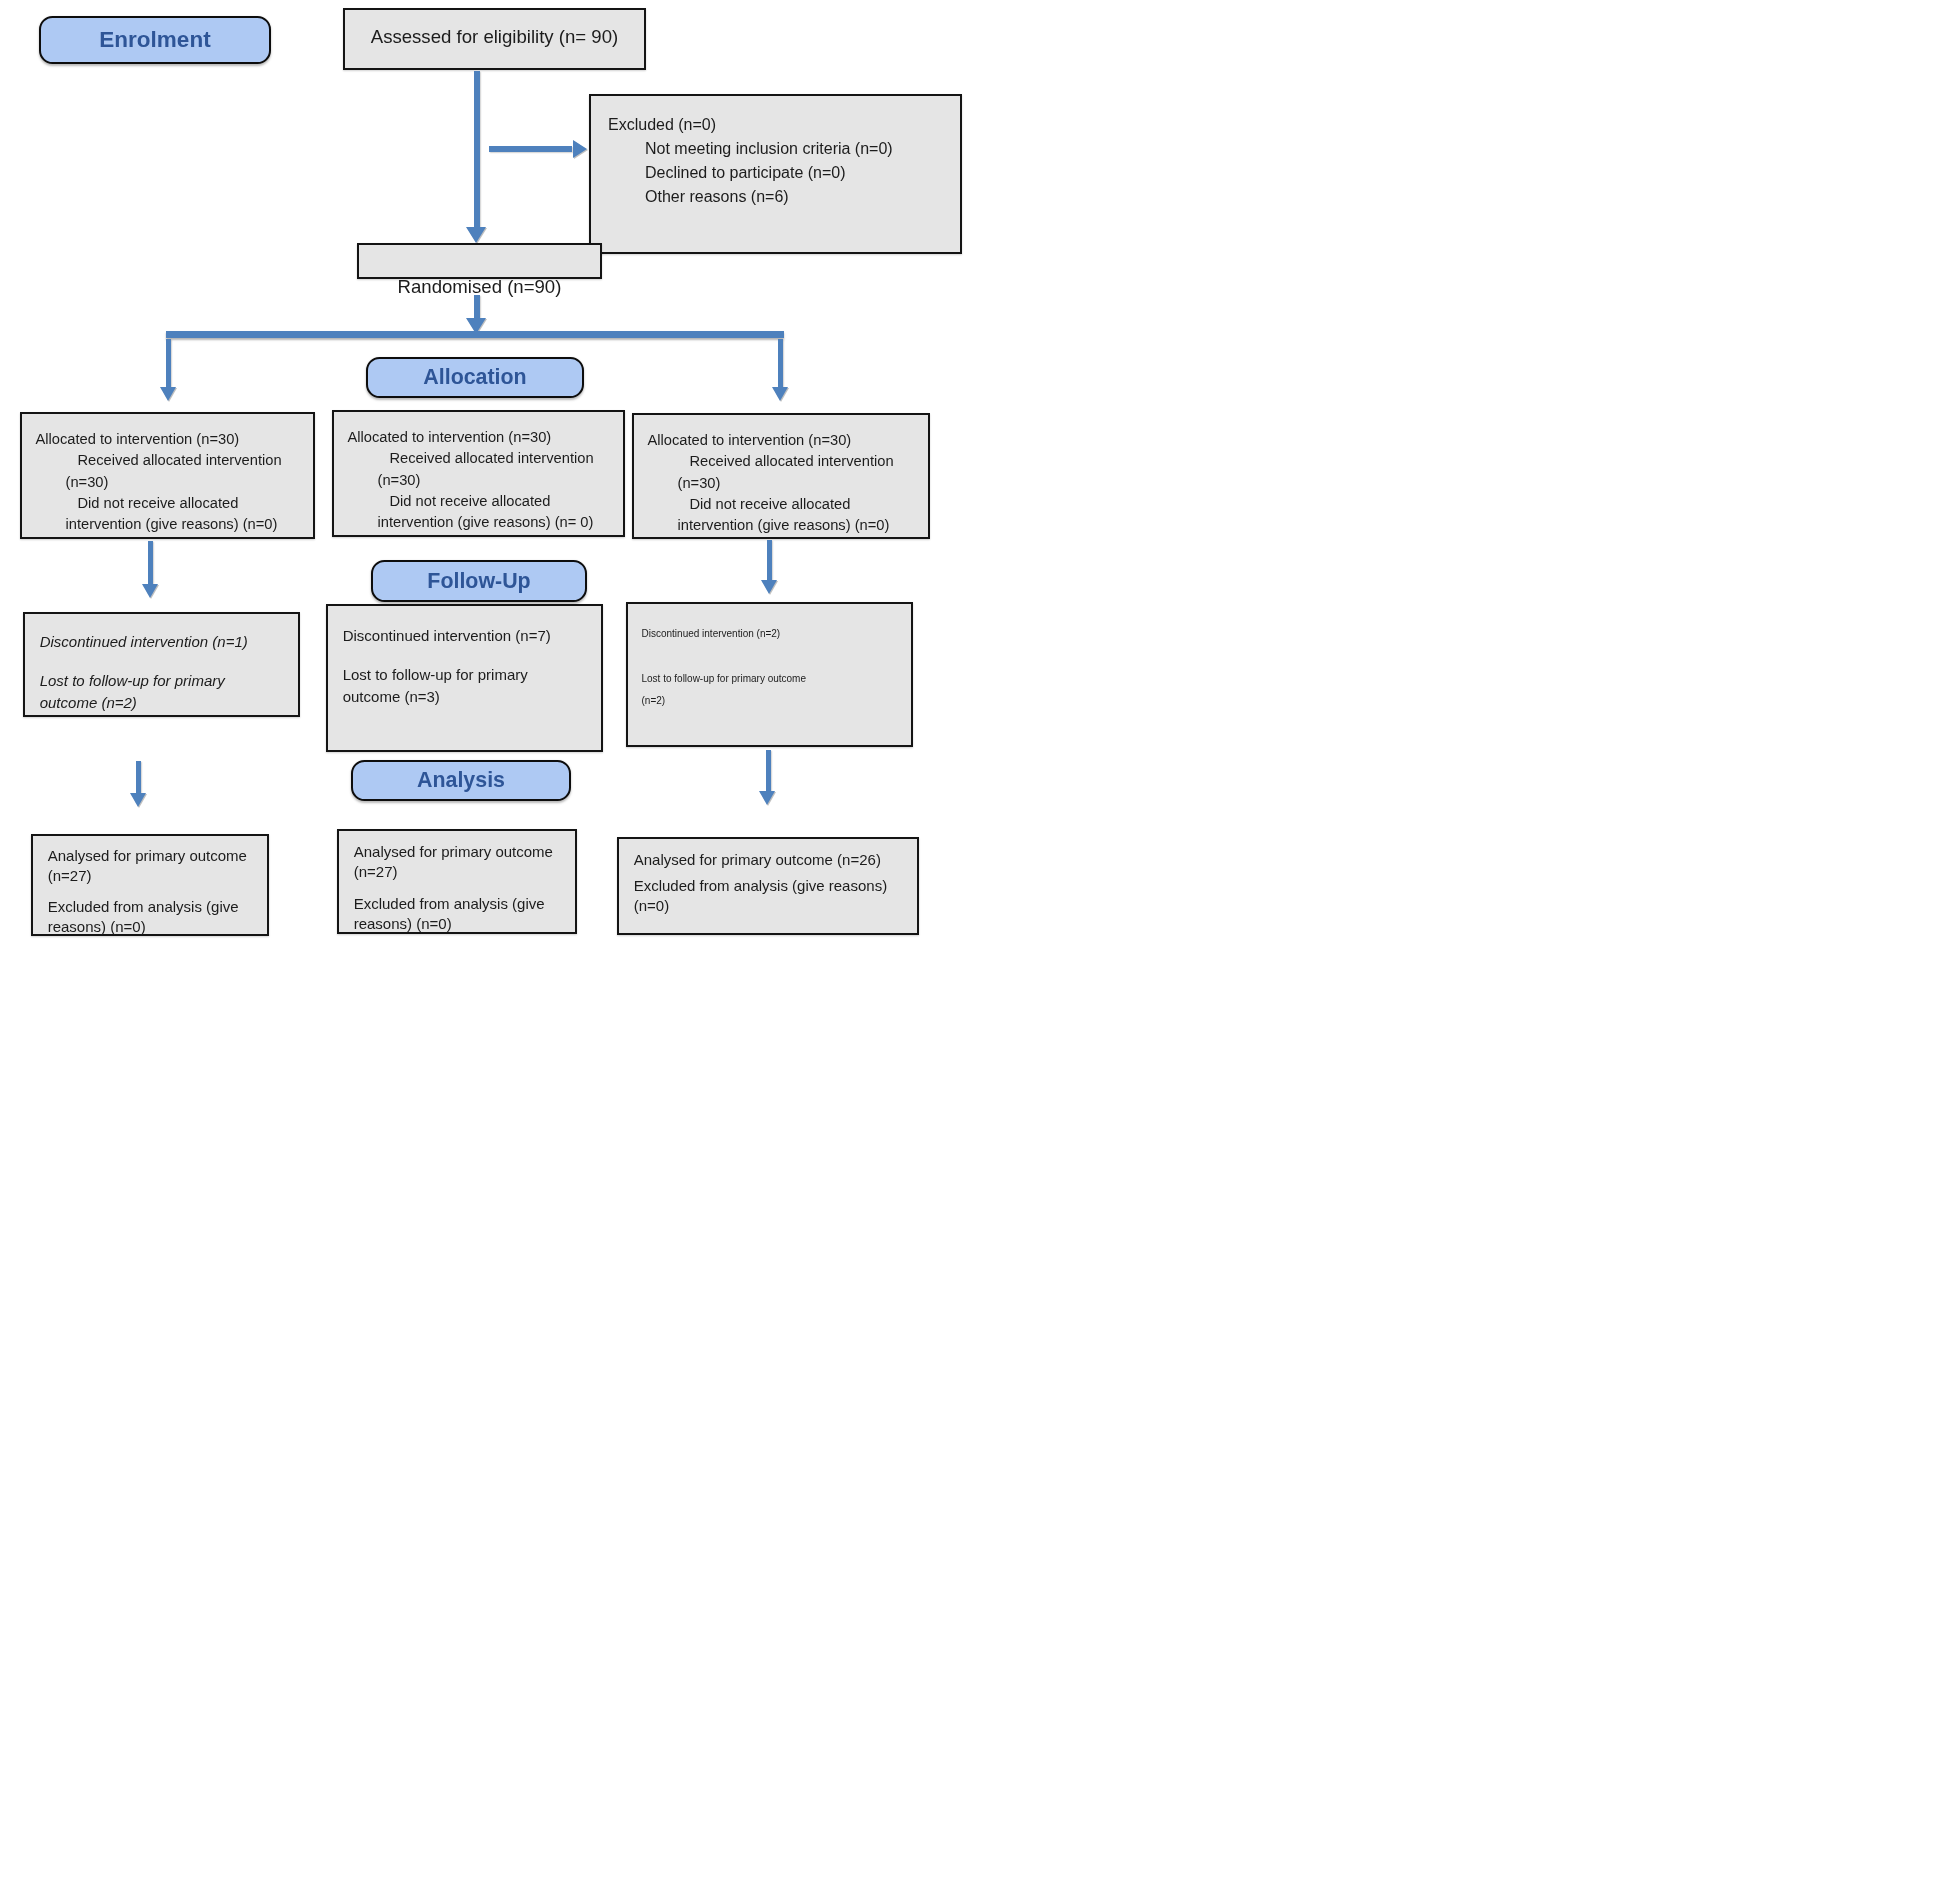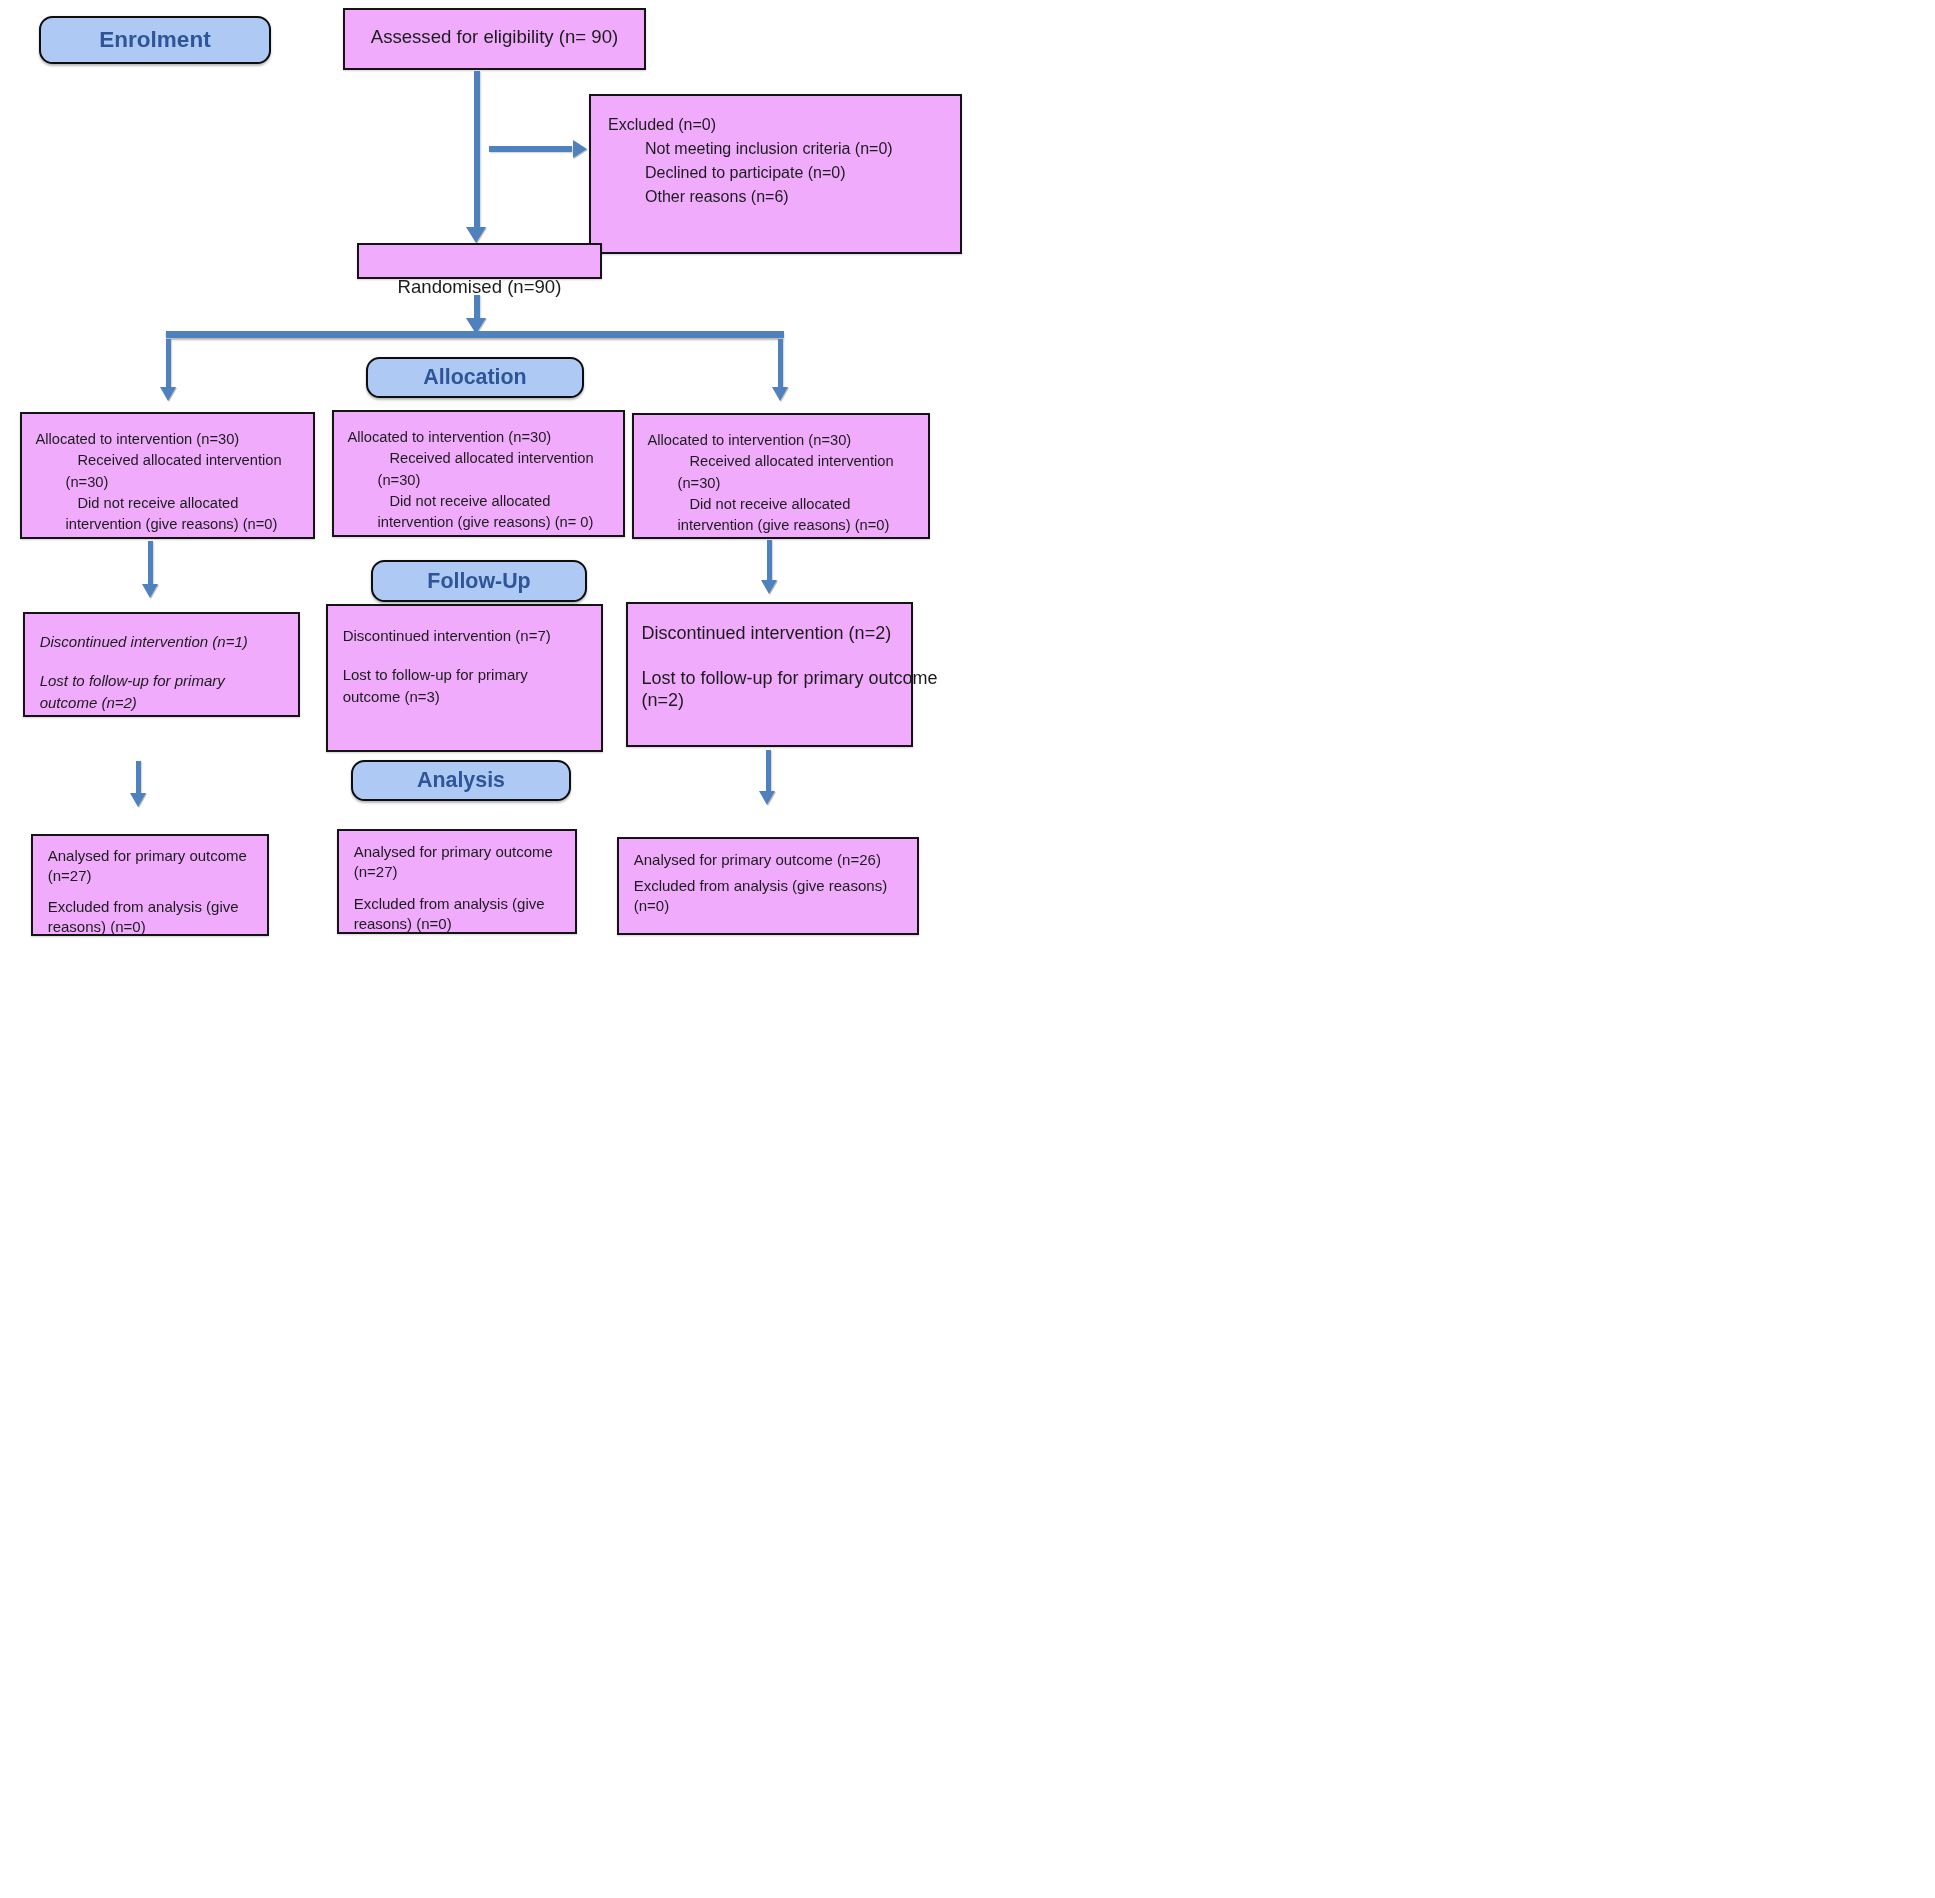--- a/index.html
+++ b/index.html
@@ -24,21 +24,21 @@
     border:2.3px solid #0d0d0d;
     border-radius:13.5px;
     box-sizing:border-box;
     display:flex;align-items:center;justify-content:center;
     color:var(--stage-text);
     font-size:21.4px;font-weight:600;
     box-shadow:0 1.7px 2.3px rgba(0,0,0,0.28);
   }
   .box{
     position:absolute;
-    background:#f0abfc;
+    background:#e5e5e5;
     border:2.3px solid var(--border);
     box-sizing:border-box;
     box-shadow:0 1.1px 1.7px rgba(0,0,0,0.18);
   }
   .tline{white-space:nowrap;}
   .center{text-align:center;}
   .shaft{position:absolute;background:var(--arrow);box-shadow:1.1px 1.1px 1.1px rgba(0,0,0,0.18);}
   .head{position:absolute;width:0;height:0;filter:drop-shadow(1.1px 1.1px 0.6px rgba(0,0,0,0.25));}
   .head-down{border-left:10.7px solid transparent;border-right:10.7px solid transparent;border-top:16px solid var(--arrow);}
   .head-down-sm{border-left:8.5px solid transparent;border-right:8.5px solid transparent;border-top:14.7px solid var(--arrow);}
@@ -107,21 +107,21 @@
     <div class="tline" style="margin-top:18px;">Lost to follow-up for primary</div>
     <div class="tline">outcome (n=2)</div>
   </div>
 
   <div class="box" style="left:326px;top:604px;width:277px;height:148px;padding:19px 3.4px 0 14.7px;font-size:15px;line-height:21.4px;">
     <div class="tline">Discontinued intervention (n=7)</div>
     <div class="tline" style="margin-top:18px;">Lost to follow-up for primary</div>
     <div class="tline">outcome (n=3)</div>
   </div>
 
-  <div class="box" style="left:626px;top:602px;width:287px;height:145px;padding:19px 3.4px 0 13.5px;font-size:18px;line-height:21.4px;">
+  <div class="box" style="left:626px;top:602px;width:287px;height:145px;padding:19px 3.4px 0 13.5px;font-size:10px;line-height:21.4px;">
     <div class="tline">Discontinued intervention (n=2)</div>
     <div class="tline" style="margin-top:24px;">Lost to follow-up for primary outcome</div>
     <div class="tline">(n=2)</div>
   </div>
 
   <div class="box" style="left:31px;top:834px;width:238px;height:102px;padding:10px 3.4px 0 14.7px;font-size:15px;line-height:20px;">
     <div class="tline">Analysed for primary outcome</div>
     <div class="tline">(n=27)</div>
     <div class="tline" style="margin-top:11.3px;">Excluded from analysis (give</div>
     <div class="tline">reasons) (n=0)</div>

